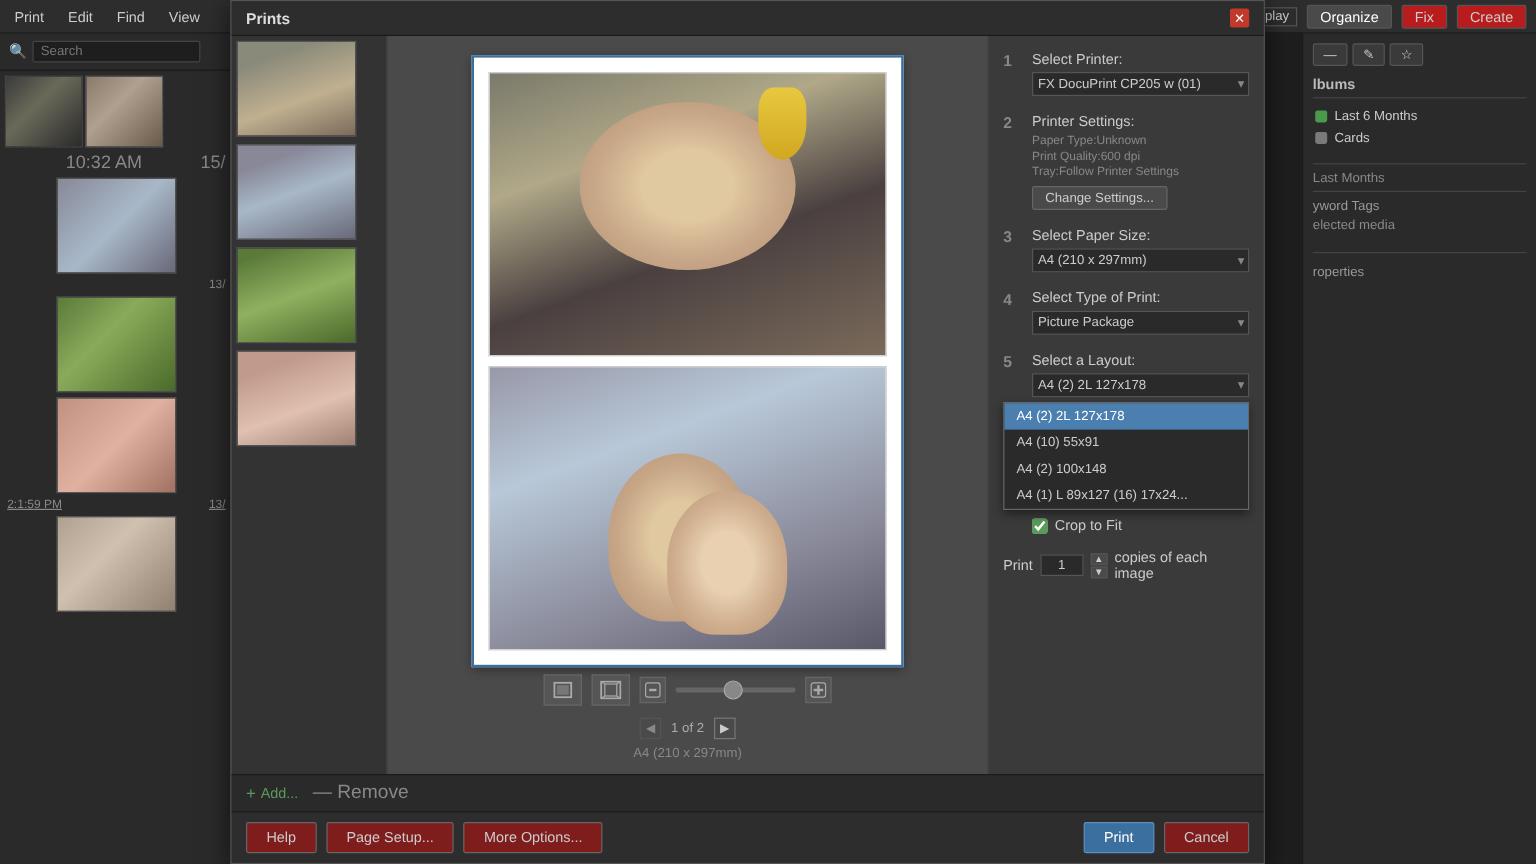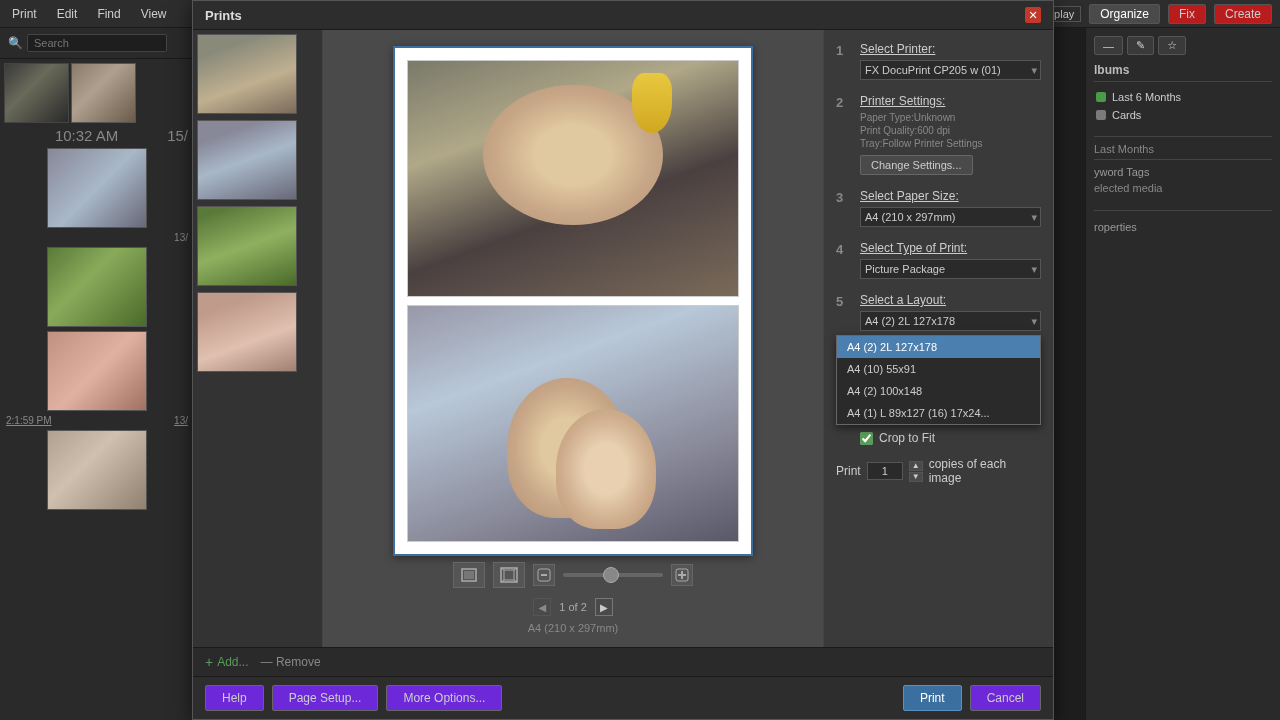--- a/index.html
+++ b/index.html
@@ -424,21 +424,21 @@
       font-size: 12px;
       cursor: pointer;
       display: flex;
       align-items: center;
       gap: 4px;
     }
     .remove-btn {
       background: none;
       border: none;
       color: #888;
-      font-size: 12px;
+      font-size: 16px;
       cursor: pointer;
     }
 
     
     .options-panel {
       width: 230px;
       background: #3a3a3a;
       border-left: 1px solid #444;
       padding: 12px;
       flex-shrink: 0;
@@ -458,21 +458,20 @@
       padding-top: 1px;
     }
     .option-content {
       flex: 1;
     }
     .option-label {
       font-size: 12px;
       color: #ccc;
       margin-bottom: 4px;
       font-weight: 500;
-      text-decoration: underline;
     }
     .option-sublabel {
       font-size: 10px;
       color: #888;
       margin-bottom: 2px;
     }
     .option-select {
       width: 100%;
       background: #2a2a2a;
       border: 1px solid #555;
@@ -598,21 +597,21 @@
       display: flex;
       justify-content: space-between;
       align-items: center;
       flex-shrink: 0;
     }
     .footer-left {
       display: flex;
       gap: 8px;
     }
     .footer-btn {
-      background: #6d28d9;
+      background: #7f1d1d;
       border: 1px solid #666;
       color: #ccc;
       padding: 5px 16px;
       font-size: 12px;
       cursor: pointer;
       border-radius: 2px;
     }
     .footer-btn.primary {
       background: #3a6fa0;
       border-color: #5a8fc0;

